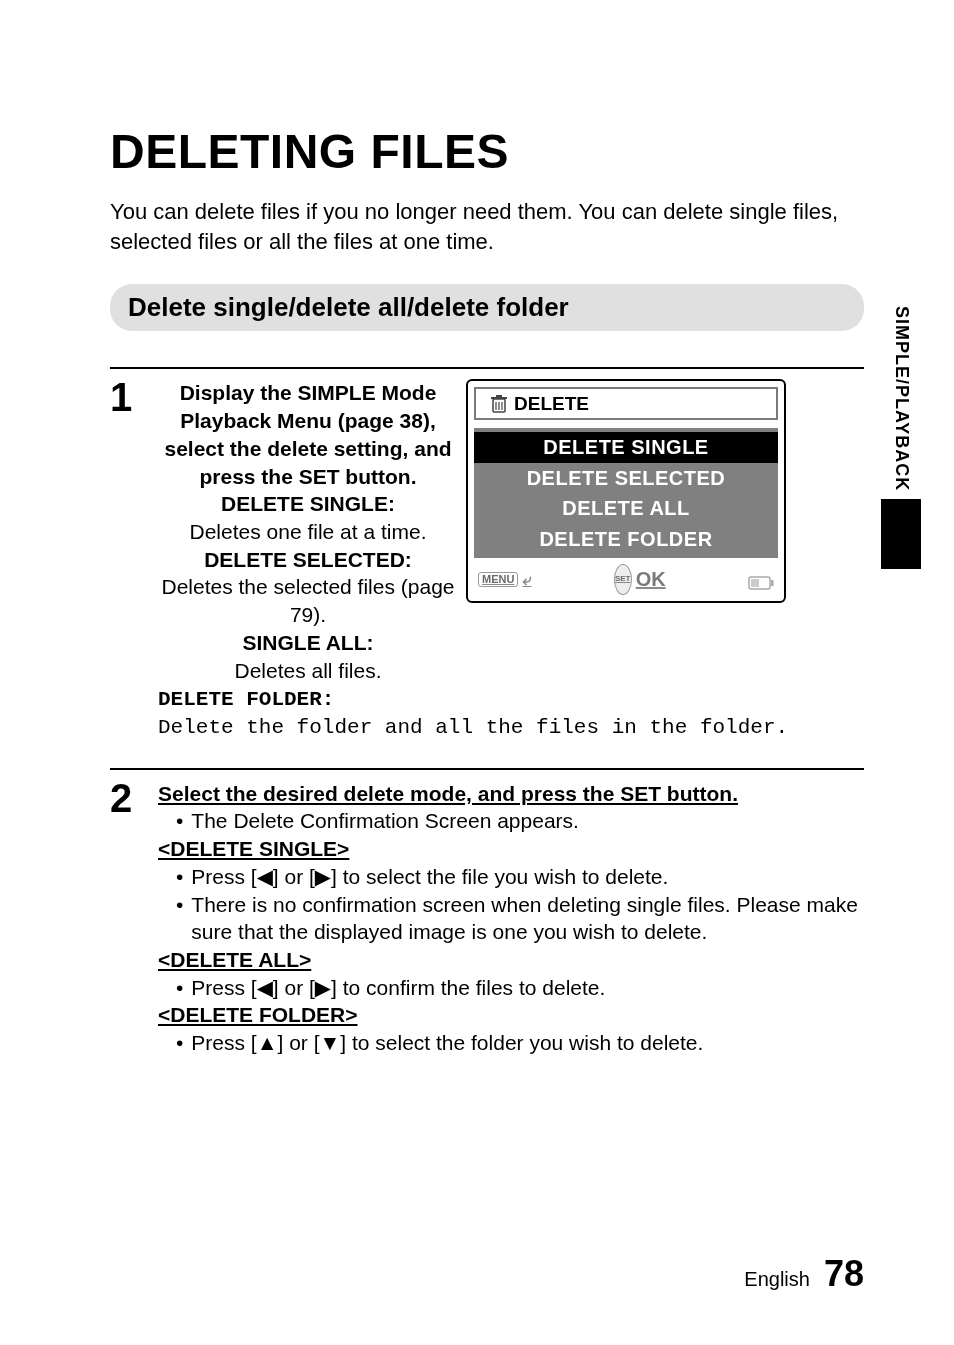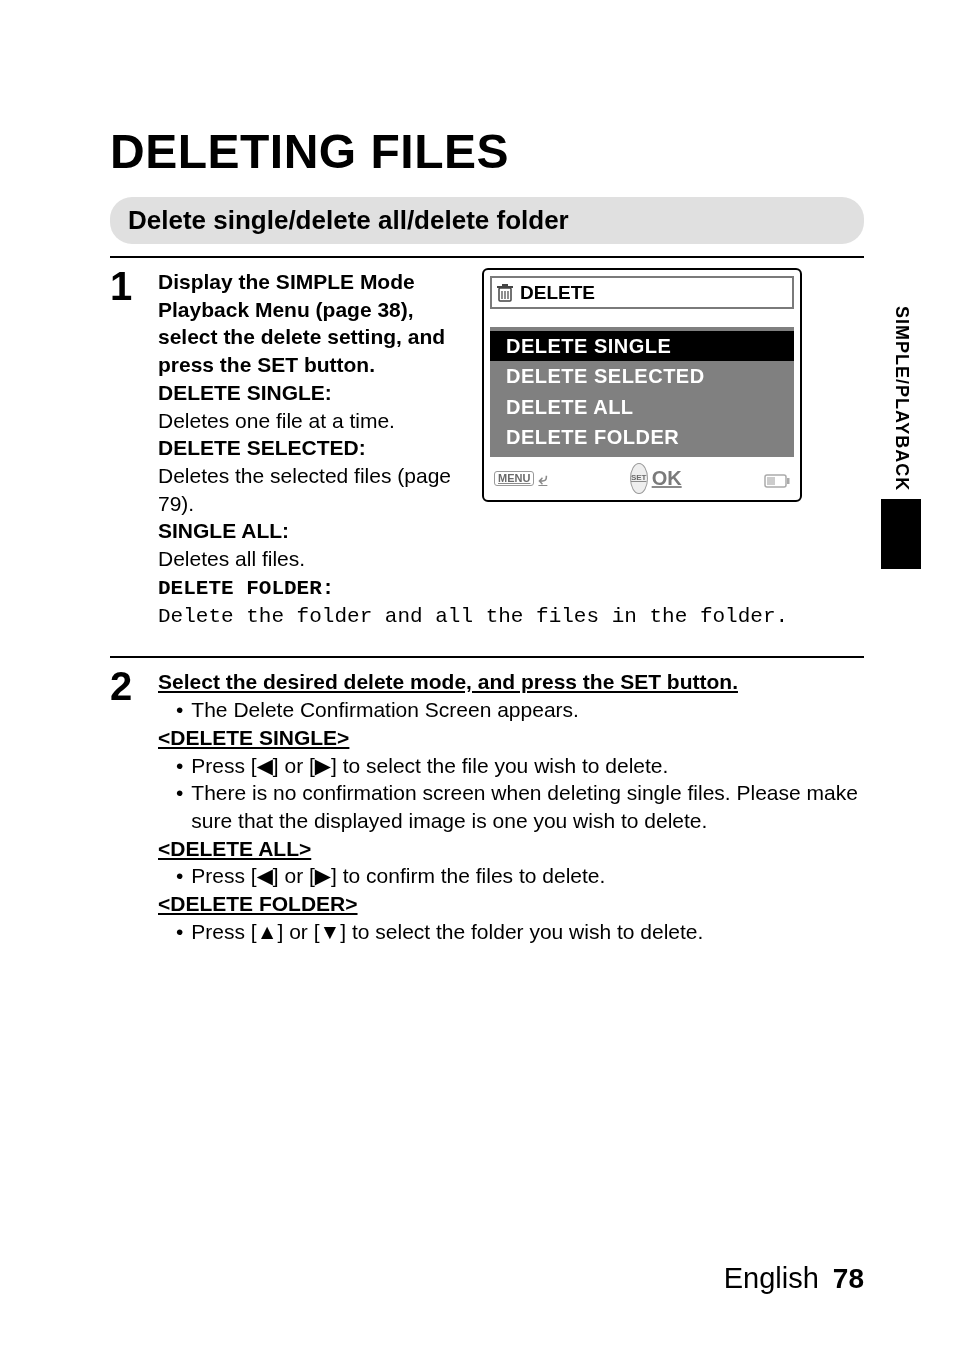--- a/index.html
+++ b/index.html
@@ -26,21 +26,21 @@
     line-height: 1.35;
     margin-bottom: 28px;
   }
 
   .section-heading {
     background: #e0e0e0;
     border-radius: 22px;
     padding: 8px 18px;
     font-size: 26px;
     font-weight: bold;
-    margin-bottom: 12px;
+    margin-bottom: 36px;
   }
 
   .steps { }
 
   .step {
     border-top: 2.5px solid #000;
     padding-top: 10px;
     margin-bottom: 26px;
     display: flex;
     align-items: flex-start;
@@ -56,22 +56,23 @@
   }
 
   .step-body {
     flex: 1 1 auto;
     font-size: 21px;
     line-height: 1.32;
   }
 
   .step1-row {
     display: flex;
-    gap: 24px;
+    gap: 8px;
     align-items: flex-start;
+    text-align: center;
   }
 
   .step1-left {
     flex: 0 0 300px;
   }
 
   .bold { font-weight: bold; }
 
   .menu-screen {
     flex: 0 0 320px;
@@ -80,24 +81,24 @@
     padding: 6px;
     background: #fff;
     font-family: Arial, Helvetica, sans-serif;
   }
 
   .menu-title-row {
     display: flex;
     align-items: center;
     gap: 6px;
     border: 2px solid #7a7a7a;
-    padding: 2px 4px;
+    padding: 2px 14px;
     font-weight: bold;
     font-size: 19px;
-    margin-bottom: 18px;
+    margin-bottom: 8px;
     background: #fff;
   }
 
   .trash-icon {
     width: 18px; height: 20px;
     display: inline-block;
   }
 
   .menu-options {
     background: #808080;
@@ -211,36 +212,37 @@
   
   .footer {
     position: absolute;
     bottom: 50px;
     right: 90px;
     display: flex;
     align-items: baseline;
     gap: 14px;
   }
   .footer .lang {
-    font-size: 29px;
+    font-size: 20px;
   }
   .footer .pagenum {
-    font-size: 28px;
+    font-size: 36px;
     font-weight: bold;
     text-align: right;
   }
 
 </style>
 </head>
 <body>
 
 <div class="page">
 
   <h1 class="title">DELETING FILES</h1>
 
+  <p class="intro">You can delete files if you no longer need them. You can delete single files, selected files or all the files at one time.</p>
 
   <div class="section-heading">Delete single/delete all/delete folder</div>
 
   <div class="steps">
 
     <div class="step">
       <div class="step-num">1</div>
       <div class="step-body">
         <div class="step1-row">
           <div class="step1-left">

